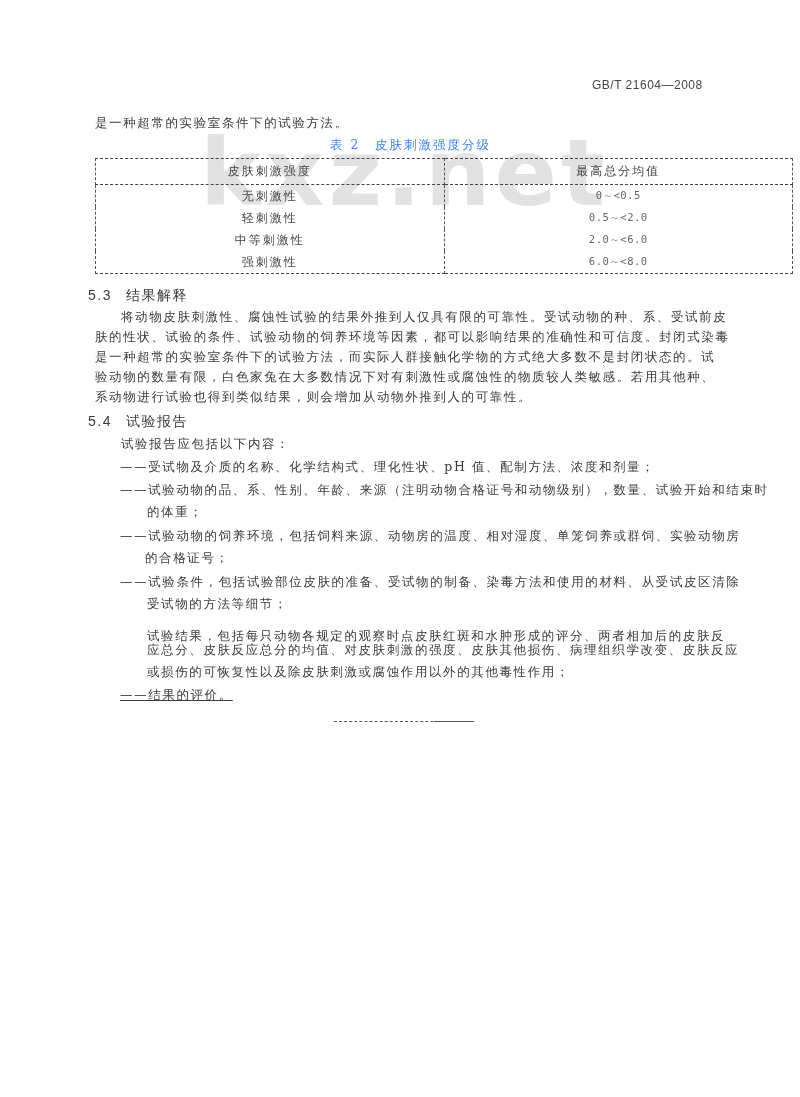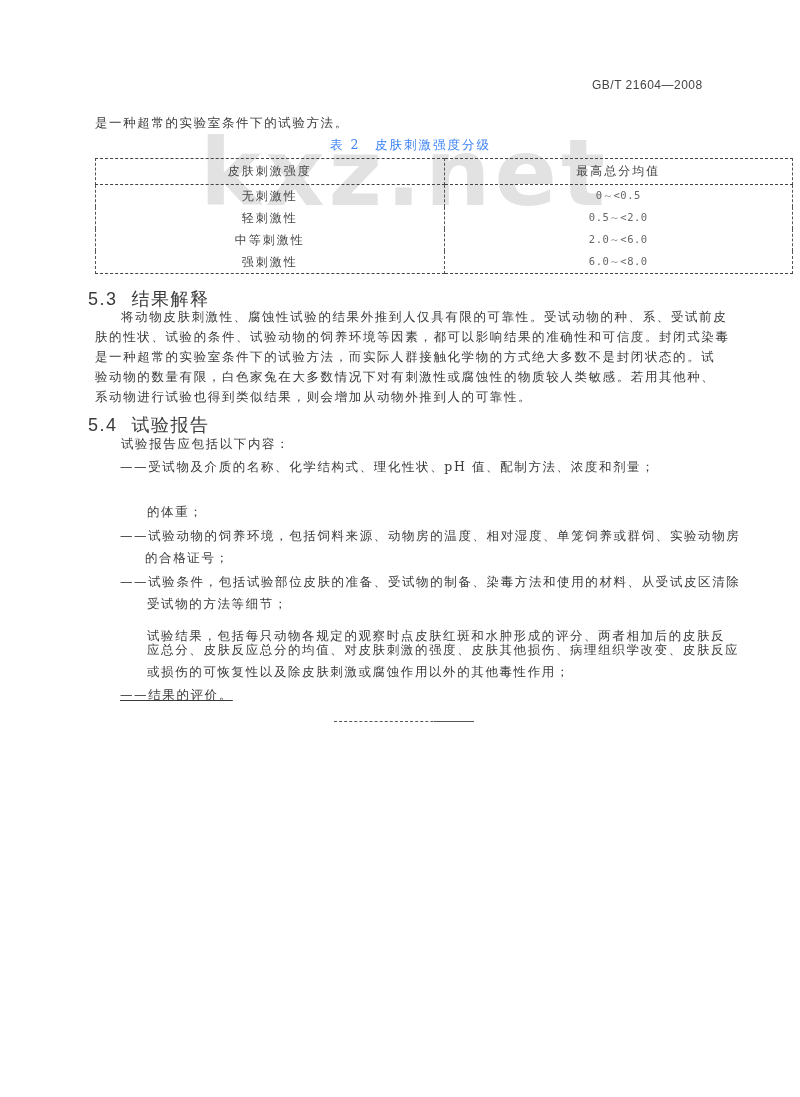--- a/index.html
+++ b/index.html
@@ -19,21 +19,21 @@
       position: absolute; left: 95px; top: 158px; width: 698px; border-collapse: collapse; z-index: 1;
       font-size: 12px; color: #444;
     }
     table.grading th, table.grading td {
       border-left: 1px dashed #555; border-right: 1px dashed #555; text-align: center; font-weight: normal;
       height: 22px; padding: 0; letter-spacing: 2px;
     }
     table.grading thead th { border-top: 1px dashed #444; border-bottom: 1px dashed #444; height: 25px; }
     table.grading tbody tr:last-child td { border-bottom: 1px dashed #444; }
     table.grading td.val { font-family: "DejaVu Sans Mono", monospace; font-size: 10.5px; color: #666; letter-spacing: 0.5px; }
-    .section-head { position: absolute; font-size: 18px; letter-spacing: 1.5px; }
+    .section-head { position: absolute; font-size: 14px; letter-spacing: 1.5px; }
     .section-head .num { font-family: "Liberation Sans", sans-serif; margin-right: 14px; }
     .end-rule { position: absolute; left: 334px; top: 721px; width: 140px; border-top: 1px dashed #555; }
     .end-rule::after { content: ""; position: absolute; left: 100px; top: -1px; width: 40px; border-top: 1px solid #555; }
   </style>
 </head>
 <body>
 
 <div class="page">
 
   <div class="std-no">GB/T 21604—2008</div>
@@ -79,20 +79,21 @@
   <div class="line" style="left:95px; top:349px;">是一种超常的实验室条件下的试验方法，而实际人群接触化学物的方式绝大多数不是封闭状态的。试</div>
   <div class="line" style="left:95px; top:369px;">验动物的数量有限，白色家兔在大多数情况下对有刺激性或腐蚀性的物质较人类敏感。若用其他种、</div>
   <div class="line" style="left:95px; top:389px;">系动物进行试验也得到类似结果，则会增加从动物外推到人的可靠性。</div>
 
   <div class="section-head" style="left:88px; top:413px;">
     <span class="num">5.4</span><span>试验报告</span>
   </div>
   <div class="line" style="left:121px; top:436px;">试验报告应包括以下内容：</div>
 
   <div class="line" style="left:120px; top:459px;">——受试物及介质的名称、化学结构式、理化性状、pH 值、配制方法、浓度和剂量；</div>
+  <div class="line" style="left:120px; top:482px;">——试验动物的品、系、性别、年龄、来源（注明动物合格证号和动物级别），数量、试验开始和结束时</div>
   <div class="line" style="left:147px; top:504px;">的体重；</div>
   <div class="line" style="left:120px; top:528px;">——试验动物的饲养环境，包括饲料来源、动物房的温度、相对湿度、单笼饲养或群饲、实验动物房</div>
   <div class="line" style="left:145px; top:550px;">的合格证号；</div>
   <div class="line" style="left:120px; top:574px;">——试验条件，包括试验部位皮肤的准备、受试物的制备、染毒方法和使用的材料、从受试皮区清除</div>
   <div class="line" style="left:147px; top:596px;">受试物的方法等细节；</div>
   <div class="line" style="left:147px; top:620px;margin-top:8px;">试验结果，包括每只动物各规定的观察时点皮肤红斑和水肿形成的评分、两者相加后的皮肤反</div>
   <div class="line" style="left:147px; top:642px;">应总分、皮肤反应总分的均值、对皮肤刺激的强度、皮肤其他损伤、病理组织学改变、皮肤反应</div>
   <div class="line" style="left:147px; top:664px;">或损伤的可恢复性以及除皮肤刺激或腐蚀作用以外的其他毒性作用；</div>
   <div class="line" style="left:120px; top:687px;text-decoration:underline;">——结果的评价。</div>
 

